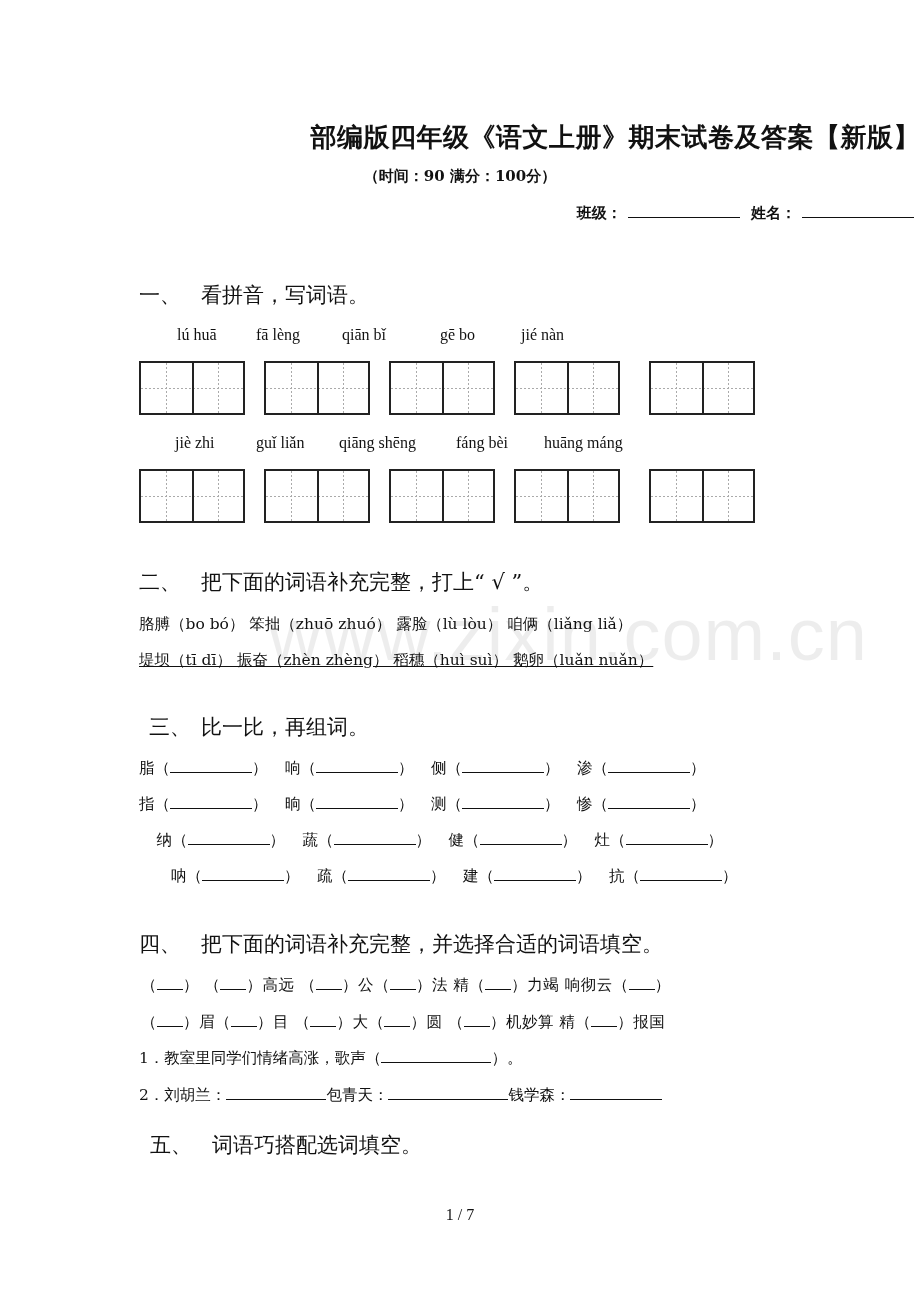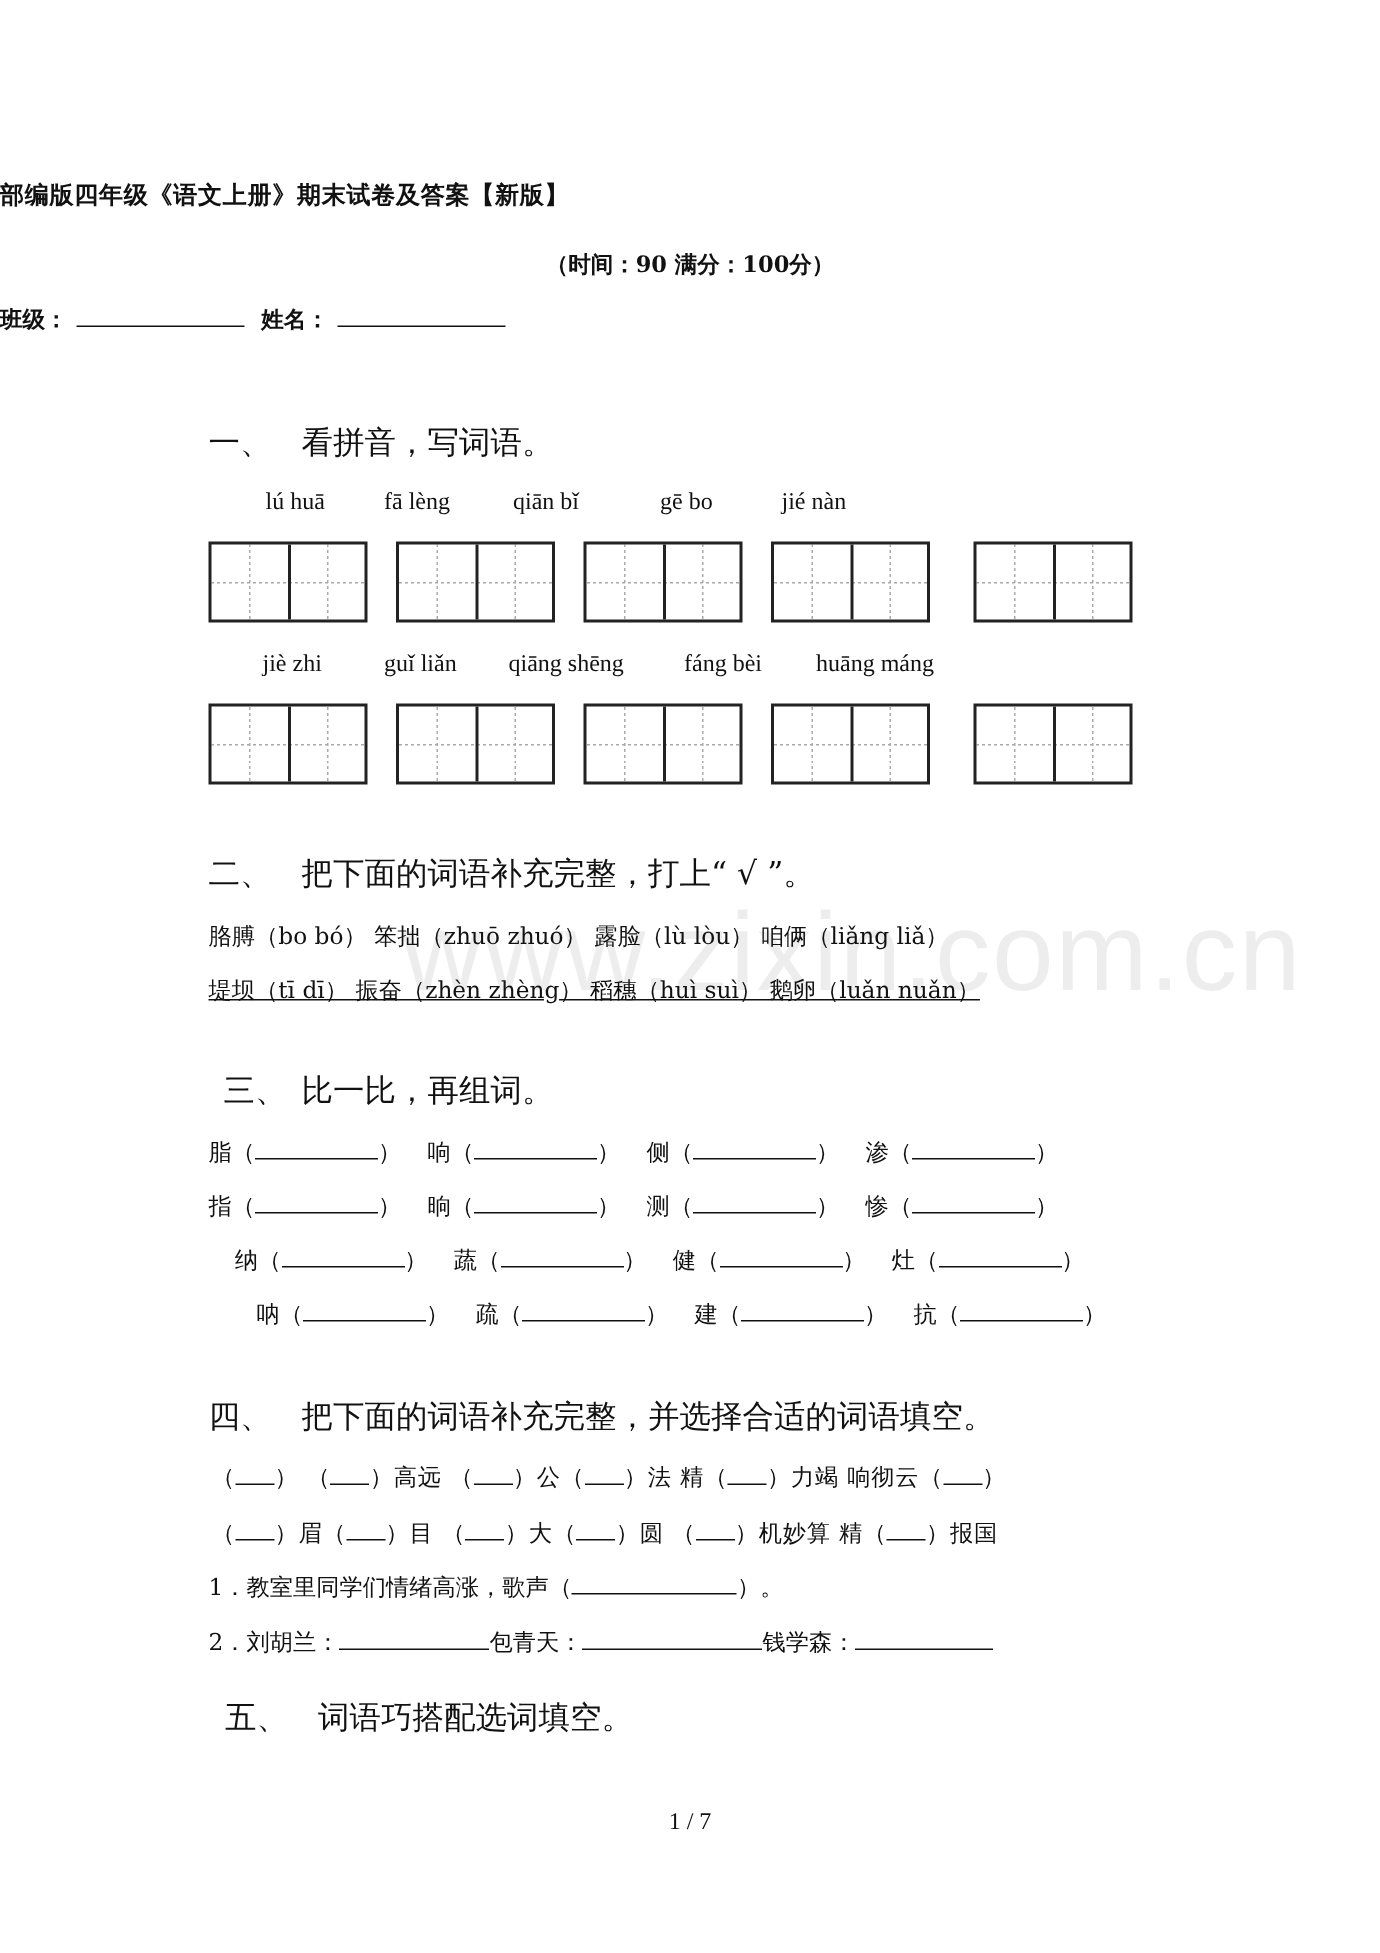--- a/index.html
+++ b/index.html
@@ -1,21 +1,21 @@
 <!DOCTYPE html>
 <html><head>
   <meta charset="utf-8">
   <style>
     html, body { margin: 0; padding: 0; background: #ffffff; }
     body { width: 920px; height: 1302px; position: relative; overflow: hidden;
            font-family: "DejaVu Serif", "Liberation Serif", serif; color: #111; }
     .abs { position: absolute; white-space: nowrap; }
-    .title { left: 0; width: 920px; top: 120px; text-align: left; font-size: 16px; font-weight: bold; letter-spacing: 0.5px; }
+    .title { left: 0; width: 920px; top: 120px; text-align: right; font-size: 26px; font-weight: bold; letter-spacing: 0.5px; }
     .subtitle { left: 0; width: 920px; top: 167px; text-align: center; font-size: 15px; font-weight: bold; }
-    .classline { left: 0; width: 920px; top: 203px; text-align: left; font-size: 15px; font-weight: bold; }
+    .classline { left: 0; width: 920px; top: 203px; text-align: right; font-size: 15px; font-weight: bold; }
     .classline .blank { display: inline-block; width: 112px; border-bottom: 1px solid #111; margin: 0 6px; height: 14px; vertical-align: baseline; }
     .sec-head { left: 139px; font-size: 21px; }
     .sec-head .num { display: inline-block; width: 62px; }
     .pinyin { font-family: "Liberation Serif", serif; font-size: 16px; }
     .grid { position: absolute; width: 106px; height: 54px; border: 2px solid #222; box-sizing: border-box;
             background:
               linear-gradient(#222,#222) 51px 0/2px 100% no-repeat,
               repeating-linear-gradient(to bottom, #aaa 0 2px, transparent 2px 4px) 25px 0/1px 100% no-repeat,
               repeating-linear-gradient(to bottom, #aaa 0 2px, transparent 2px 4px) 77px 0/1px 100% no-repeat,
               repeating-linear-gradient(to right, #aaa 0 2px, transparent 2px 4px) 0 25px/100% 1px no-repeat; }

